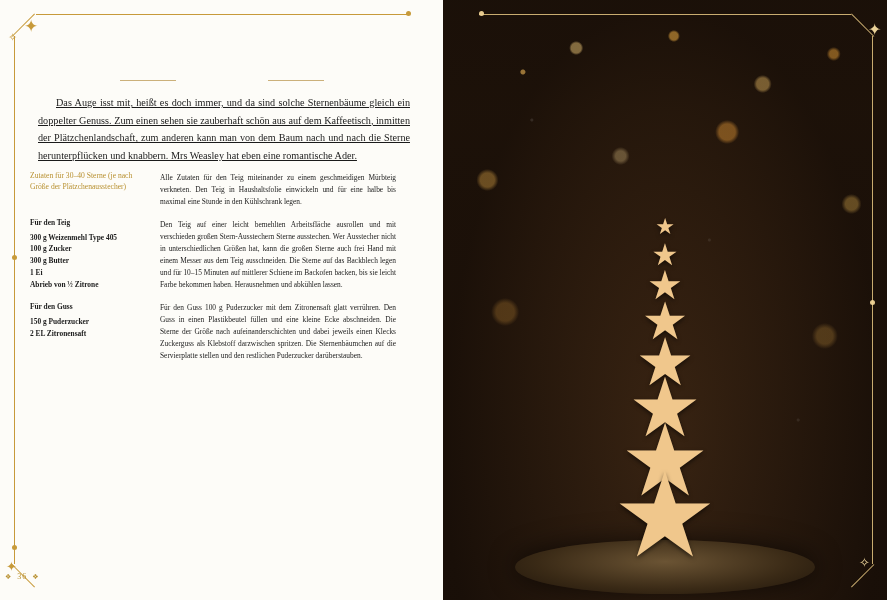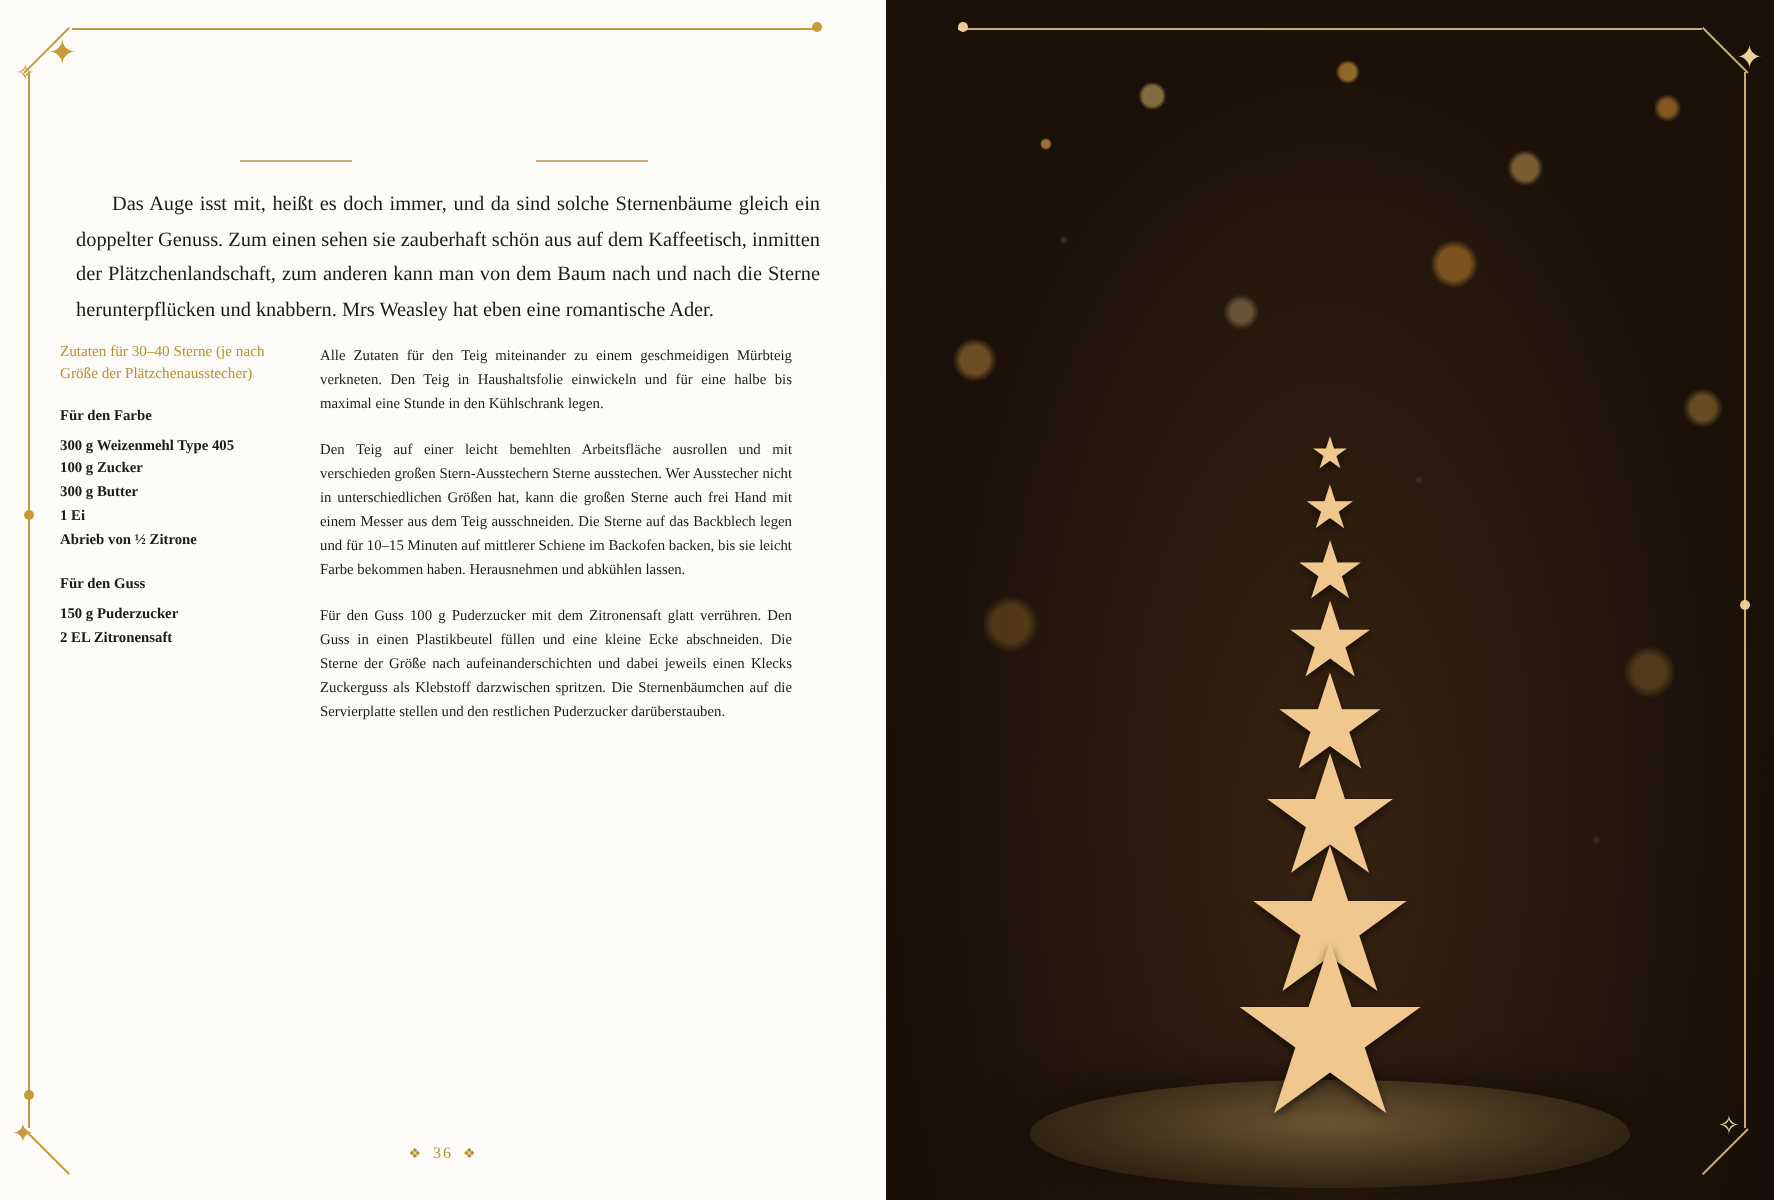--- a/index.html
+++ b/index.html
@@ -47,41 +47,42 @@
   }
   .title-rule{position:absolute;top:80px;height:1px;background:#cbb07a;}
   .rule-l{left:120px;width:56px;}
   .rule-r{left:268px;width:56px;}
 
   .intro{
     position:absolute;left:38px;top:94px;width:372px;
     font-size:10.2px;line-height:1.72;color:#1b1b1b;
     text-align:justify;
     text-indent:18px;
+    text-decoration:underline;
   }
 
   .ingredients{
     position:absolute;left:30px;top:170px;width:108px;
     font-size:7.4px;line-height:1.62;color:#1b1b1b;
   }
   .ing-head{
-    color:#b8902f;font-size:7.6px;line-height:1.5;margin-bottom:9px;
+    color:#b8902f;font-size:7.6px;line-height:1.5;margin-bottom:24px;
   }
   .ing-sub{font-weight:bold;font-size:7.4px;margin:0 0 3px 0;}
   .ing-list{margin:0 0 11px 0;padding:0;list-style:none;}
   .ing-list li{font-weight:bold;font-size:7.4px;line-height:1.58;}
 
   .method{
     position:absolute;left:160px;top:172px;width:252px;
     font-size:7.4px;line-height:1.62;color:#1b1b1b;text-align:justify;
   }
   .method p{margin:0 16px 11px 0;}
 
   .folio{
-    position:absolute;left:0;top:572px;width:443px;text-align:center;
+    position:absolute;left:0;top:572px;width:443px;
     font-size:8px;color:#b8902f;letter-spacing:1px;
   }
   .folio .orn{font-size:7px;margin:0 5px;}
 
   
   .right{
     position:relative;width:444px;height:600px;overflow:hidden;
     background:#140d08;
   }
   .photo-bg{
@@ -158,21 +159,21 @@
     <div class="sparkle sp3">✦</div>
 
     <div class="title-rule rule-l"></div>
     <div class="title-rule rule-r"></div>
 
     <div class="intro">Das Auge isst mit, heißt es doch immer, und da sind solche Sternenbäume gleich ein doppelter Genuss. Zum einen sehen sie zauberhaft schön aus auf dem Kaffeetisch, inmitten der Plätzchenlandschaft, zum anderen kann man von dem Baum nach und nach die Sterne herunterpflücken und knabbern. Mrs Weasley hat eben eine romantische Ader.</div>
 
     <div class="ingredients">
       <div class="ing-head">Zutaten für 30–40 Sterne (je nach Größe der Plätzchenausstecher)</div>
 
-      <div class="ing-sub">Für den Farbe</div>
+      <div class="ing-sub">Für den Teig</div>
       <ul class="ing-list">
         <li>300 g Weizenmehl Type 405</li>
         <li>100 g Zucker</li>
         <li>300 g Butter</li>
         <li>1 Ei</li>
         <li>Abrieb von ½ Zitrone</li>
       </ul>
 
       <div class="ing-sub">Für den Guss</div>
       <ul class="ing-list">

